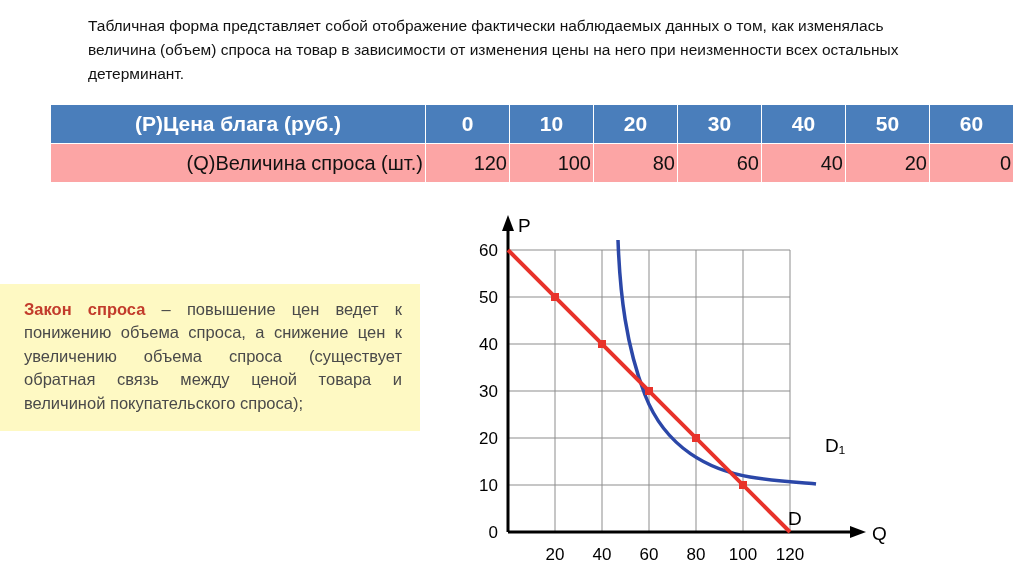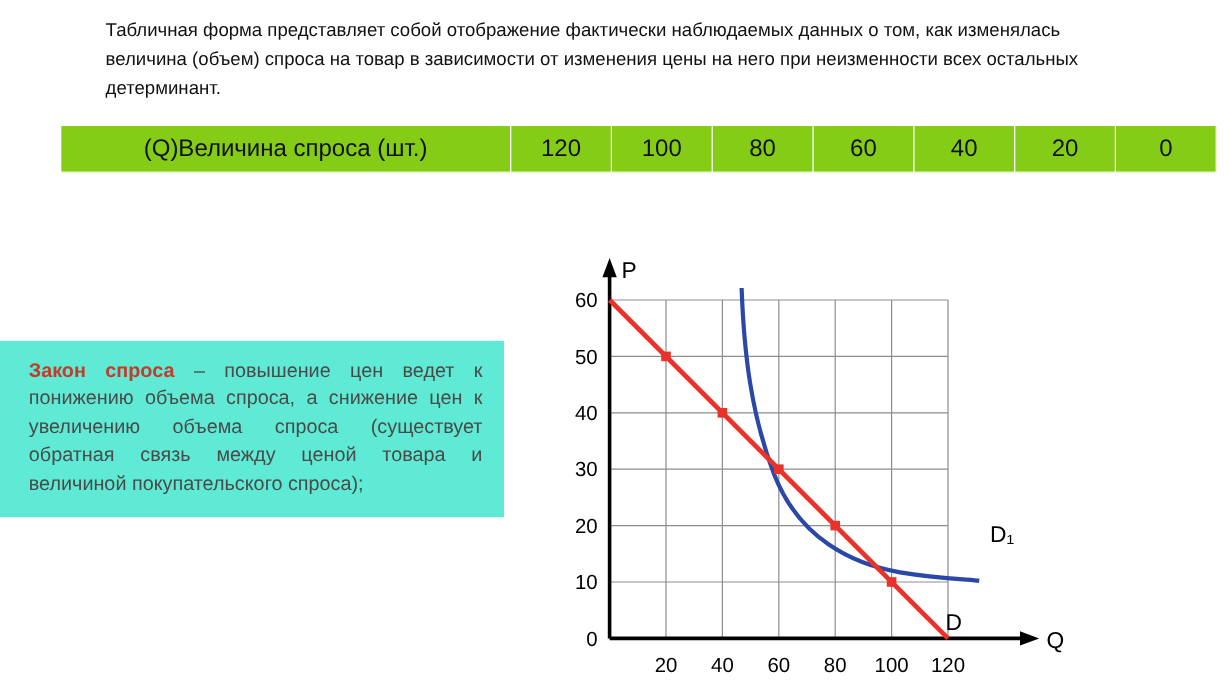--- a/index.html
+++ b/index.html
@@ -45,44 +45,45 @@
     padding: 4px 2px;
     height: 30px;
   }
   tr.head-row td {
     background: #4a7ebb;
     color: #ffffff;
     font-weight: bold;
     font-size: 21px;
   }
   tr.body-row td {
-    background: #84cc16;
+    background: #fca5a5;
     color: #111111;
     font-size: 20px;
+    text-align: right;
   }
   td.label-cell {
     width: 370px;
   }
   td.val-cell {
     width: 79px;
   }
   tr.head-row td.label-cell {
     font-size: 21px;
   }
   tr.body-row td.label-cell {
     font-size: 20px;
   }
 
   
   .law-box {
     position: absolute;
     left: 0px;
     top: 284px;
     width: 420px;
-    background: #5eead4;
+    background: #fef9c3;
     padding: 14px 18px 16px 24px;
     box-sizing: border-box;
   }
   .law-box p {
     margin: 0;
     font-size: 16.5px;
     line-height: 1.42;
     color: #4a4a4a;
     text-align: justify;
   }
@@ -104,20 +105,30 @@
   }
 </style>
 </head>
 <body>
 
 <div class="intro">Табличная форма представляет собой отображение фактически наблюдаемых данных о том, как изменялась величина (объем) спроса на товар в зависимости от изменения цены на него при неизменности всех остальных детерминант.</div>
 
 <div class="table-wrap">
   <table class="data-table">
     <tbody>
+        <tr class="head-row">
+      <td class="label-cell">(Р)Цена блага (руб.)</td>
+      <td class="val-cell">0</td>
+      <td class="val-cell">10</td>
+      <td class="val-cell">20</td>
+      <td class="val-cell">30</td>
+      <td class="val-cell">40</td>
+      <td class="val-cell">50</td>
+      <td class="val-cell">60</td>
+    </tr>
     <tr class="body-row">
       <td class="label-cell">(Q)Величина спроса (шт.)</td>
       <td class="val-cell">120</td>
       <td class="val-cell">100</td>
       <td class="val-cell">80</td>
       <td class="val-cell">60</td>
       <td class="val-cell">40</td>
       <td class="val-cell">20</td>
       <td class="val-cell">0</td>
     </tr>

